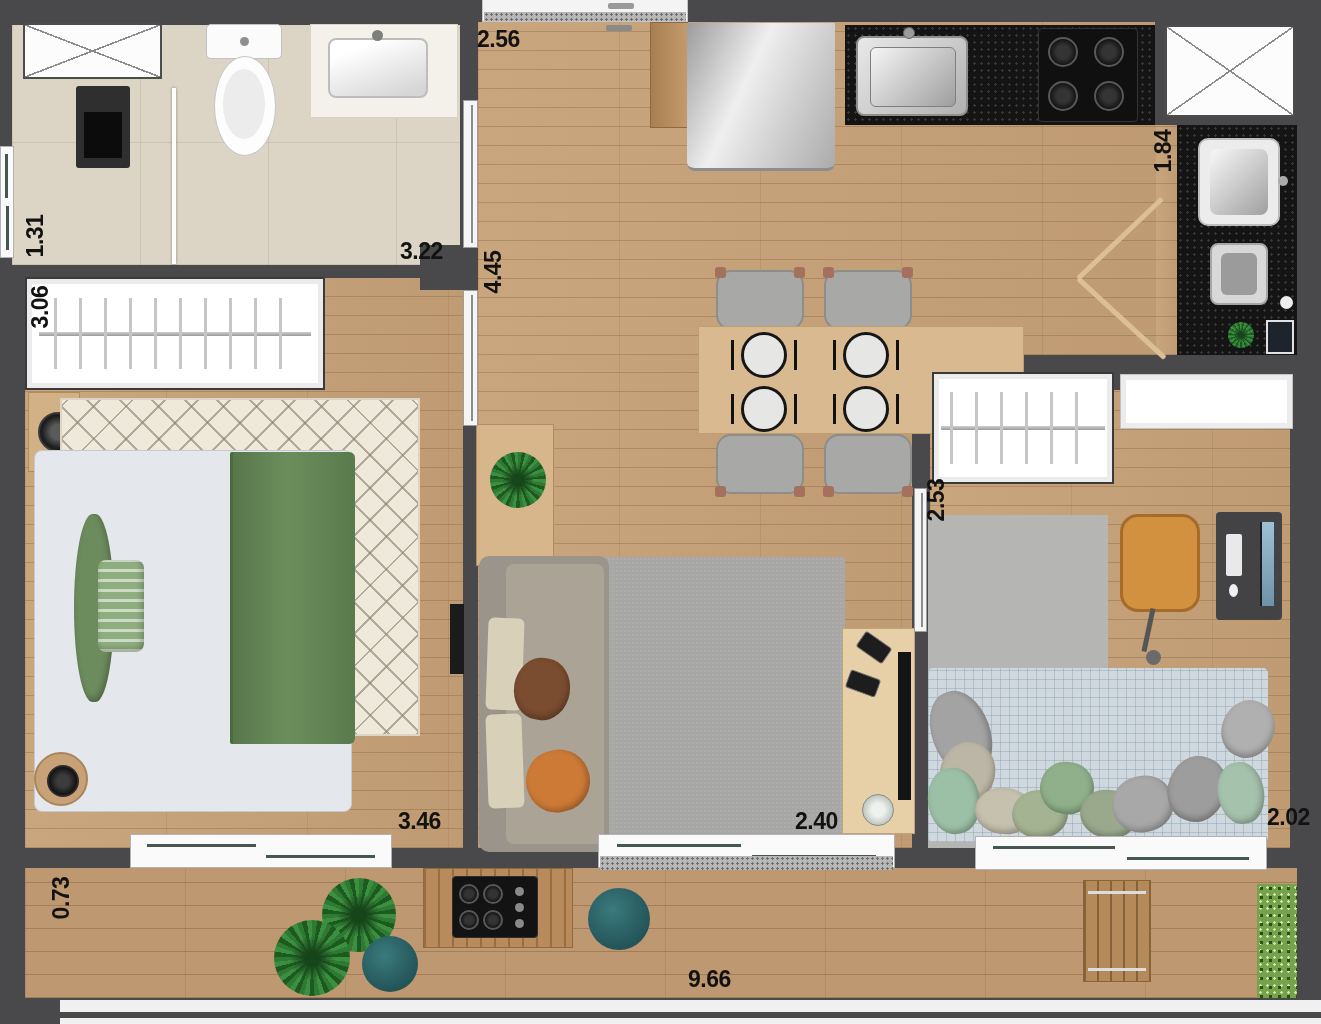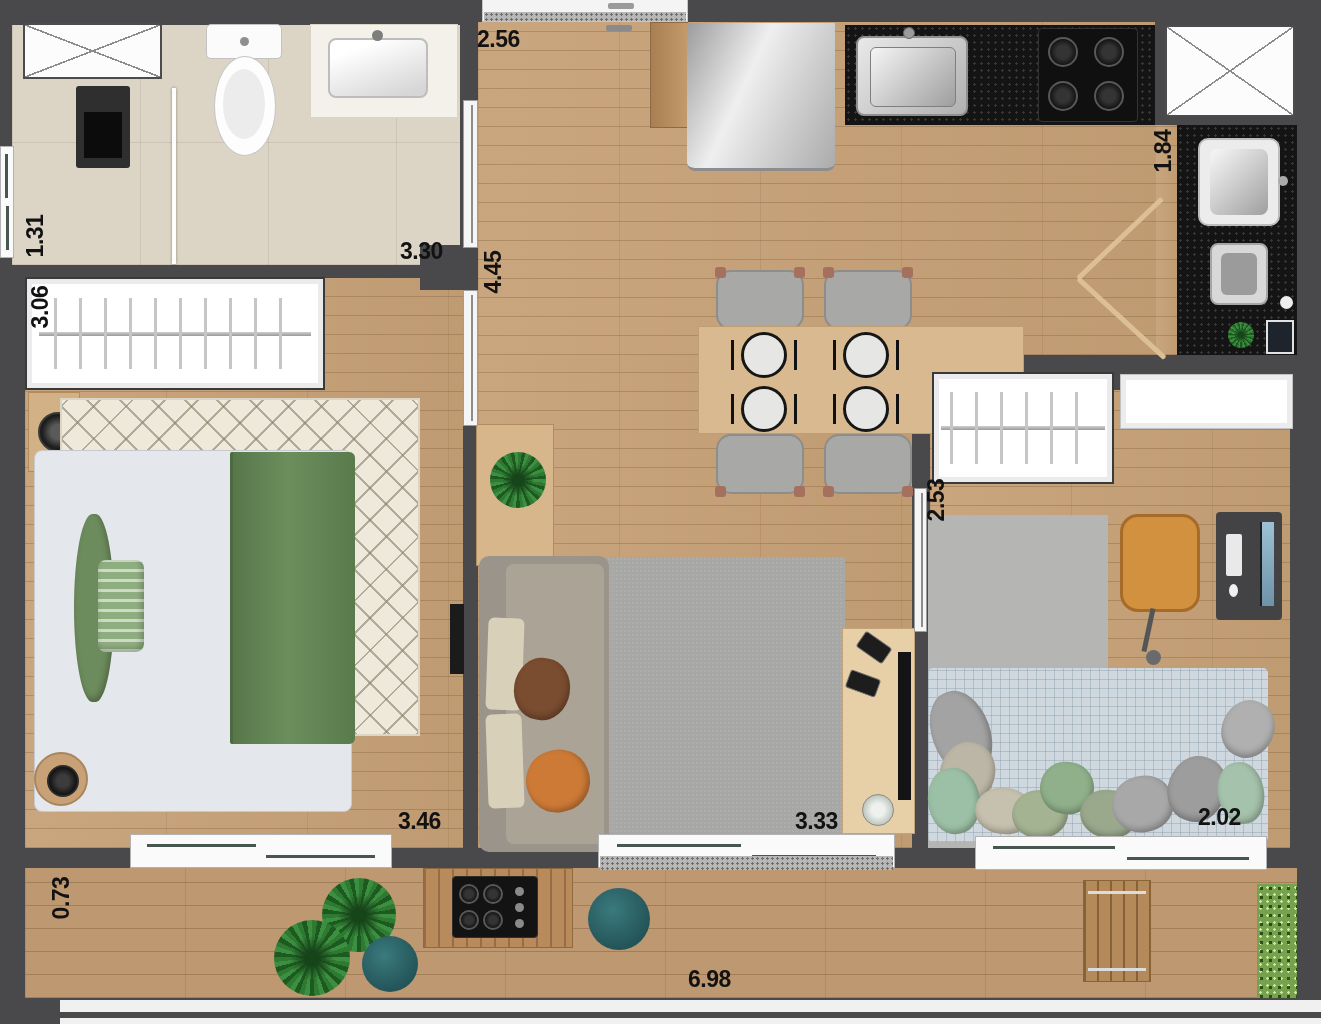--- a/index.html
+++ b/index.html
@@ -209,25 +209,25 @@
   <div class="abs" style="left:606px;top:25px;width:26px;height:6px;background:#8a8a8a;border-radius:2px;"></div>
   <div class="abs sdoor" style="left:463px;top:100px;width:15px;height:148px;"></div>
   <div class="abs sdoor" style="left:463px;top:290px;width:15px;height:136px;"></div>
   <div class="abs sdoor" style="left:914px;top:488px;width:13px;height:144px;"></div>
   <div class="abs win" style="left:130px;top:834px;width:262px;height:34px;"></div>
   <div class="abs win" style="left:598px;top:834px;width:297px;height:34px;"></div>
   <div class="abs speck" style="left:600px;top:856px;width:293px;height:14px;"></div>
   <div class="abs win" style="left:975px;top:836px;width:292px;height:34px;"></div>
 
   <div class="dim" style="left:477px;top:26px;">2.56</div>
-  <div class="dim" style="left:400px;top:238px;">3.30</div>
+  <div class="dim" style="left:400px;top:238px;">3.22</div>
   <div class="dim v" style="left:467px;top:259px;">4.45</div>
   <div class="dim v" style="left:9px;top:223px;">1.31</div>
   <div class="dim v" style="left:14px;top:294px;">3.06</div>
   <div class="dim v" style="left:1137px;top:138px;">1.84</div>
   <div class="dim v" style="left:910px;top:487px;">2.53</div>
   <div class="dim" style="left:398px;top:808px;">3.46</div>
-  <div class="dim" style="left:795px;top:808px;">3.33</div>
-  <div class="dim" style="left:1198px;top:804px;">2.02</div>
+  <div class="dim" style="left:795px;top:808px;">2.40</div>
+  <div class="dim" style="left:1267px;top:804px;">2.02</div>
   <div class="dim v" style="left:35px;top:885px;">0.73</div>
-  <div class="dim" style="left:688px;top:966px;">6.98</div>
+  <div class="dim" style="left:688px;top:966px;">9.66</div>
 
 </div>
 
 </body></html>

